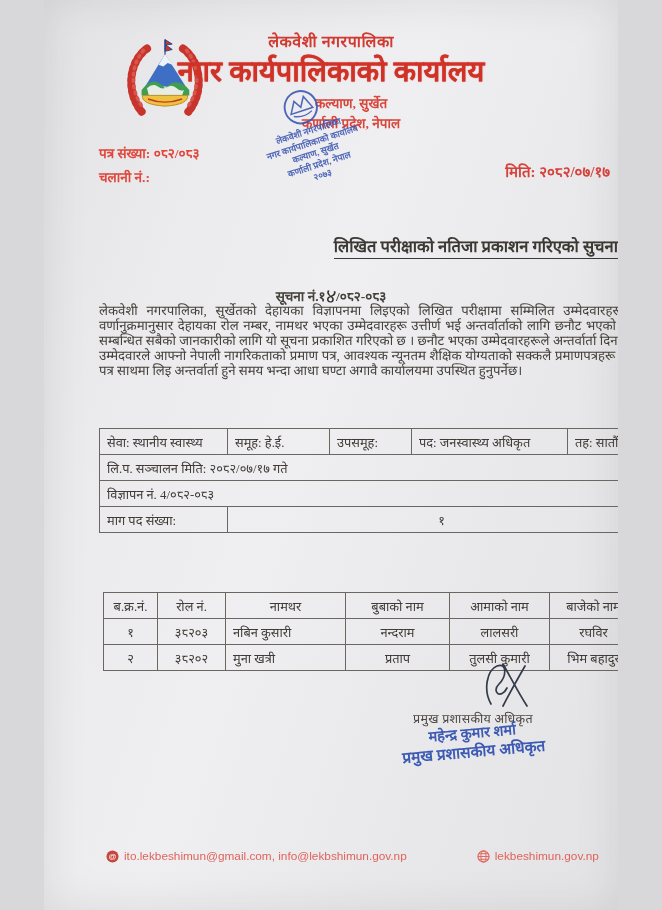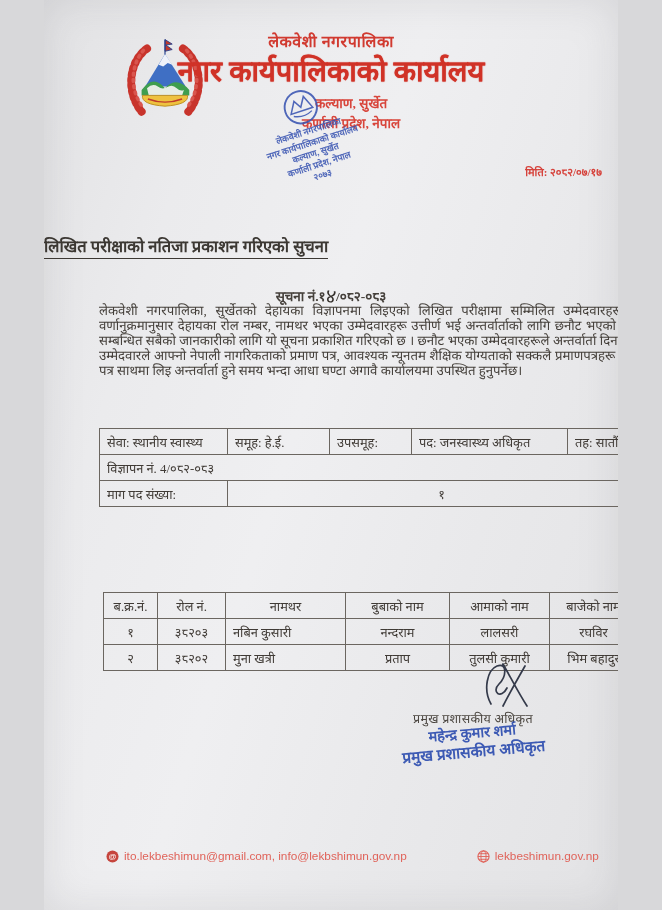--- a/index.html
+++ b/index.html
@@ -26,25 +26,25 @@
   .stamp{
     position:absolute;left:196px;top:86px;width:150px;height:130px;
     transform:rotate(-18deg);
     color:#3a55b2;opacity:.88;text-align:center;
     font-weight:bold;pointer-events:none;
   }
   .stamp .s-line{font-size:9px;line-height:11.5px;white-space:nowrap;}
   .stamp svg{display:block;margin:0 auto 1px auto;}
   
   .meta-left{position:absolute;left:55px;top:142px;color:#e0463b;font-weight:bold;font-size:13.5px;line-height:24px;}
-  .meta-right{position:absolute;right:16px;top:161px;text-align:left;font-size:11px;line-height:23px;}
+  .meta-right{position:absolute;right:8px;top:161px;text-align:left;font-size:15px;line-height:23px;}
   .meta-right .date{color:#d6423b;font-weight:bold;}
   .meta-right .sambat{color:#45403b;font-weight:bold;}
   
-  .n-title{position:absolute;left:0;top:234px;width:100%;text-align:left;}
+  .n-title{position:absolute;left:0;top:234px;width:100%;text-align:right;}
   .n-title span{font-size:16.5px;font-weight:bold;color:#3c3833;border-bottom:1.6px solid #3c3833;padding-bottom:2px;}
   .n-number{position:absolute;left:0;top:280px;width:100%;text-align:center;font-size:13.5px;font-weight:bold;color:#45403b;}
   .n-number .hand{font-family:"DejaVu Sans",sans-serif;font-size:20px;font-weight:normal;display:inline-block;transform:rotate(8deg) translateY(2px);color:#35302c;}
   .n-body{position:absolute;left:55px;top:303px;width:553px;font-size:13.2px;line-height:15px;text-align:justify;color:#45403b;}
   
   table{border-collapse:collapse;table-layout:fixed;}
   td,th{border:1px solid #6b6660;font-size:12.8px;padding:2px 7px;color:#403b36;font-weight:normal;text-align:left;white-space:nowrap;overflow:hidden;margin-top:8px;}
   .tbl1{position:absolute;left:55px;top:428px;width:556px;}
   .tbl1 td{height:21px;}
   .tbl1 .center{text-align:center;}
@@ -108,20 +108,24 @@
       <path d="M8,24 L15,12 L20,20 L26,10 L32,24 Z" fill="none" stroke="#3a55b2" stroke-width="1.6"></path>
       <path d="M10,27 q10,5 20,0" fill="none" stroke="#3a55b2" stroke-width="1.4"></path>
     </svg>
     <div class="s-line">लेकवेशी नगरपालिका</div>
     <div class="s-line">नगर कार्यपालिकाको कार्यालय</div>
     <div class="s-line">कल्याण, सुर्खेत</div>
     <div class="s-line">कर्णाली प्रदेश, नेपाल</div>
     <div class="s-line">२०७३</div>
   </div>
 
+  <div class="meta-left">
+    <div>पत्र संख्या: ०८२/०८३</div>
+    <div>चलानी नं.:</div>
+  </div>
   <div class="meta-right">
     <div class="date">मिति: २०८२/०७/१७</div>
   </div>
 
   <div class="n-title">
     <span>लिखित परीक्षाको नतिजा प्रकाशन गरिएको सुचना</span>
   </div>
   <div class="n-number">
     <span>सूचना नं.१</span><span class="hand">४</span><span>/०८२-०८३</span>
   </div>
@@ -137,20 +141,23 @@
         <col style="width:88px">
       </colgroup>
     <tbody>
         <tr>
       <td>सेवा: स्थानीय स्वास्थ्य</td>
       <td>समूह: हे.ई.</td>
       <td>उपसमूह:</td>
       <td>पद: जनस्वास्थ्य अधिकृत</td>
       <td>तह: सातौं</td>
     </tr>
+    <tr>
+          <td colspan="5">लि.प. सञ्चालन मिति: २०८२/०७/१७ गते</td>
+        </tr>
     <tr>
           <td colspan="5">विज्ञापन नं. 4/०८२-०८३</td>
         </tr>
     <tr>
       <td>माग पद संख्या:</td>
       <td colspan="4" class="center">१</td>
     </tr>
   </tbody>
     </table>
 

